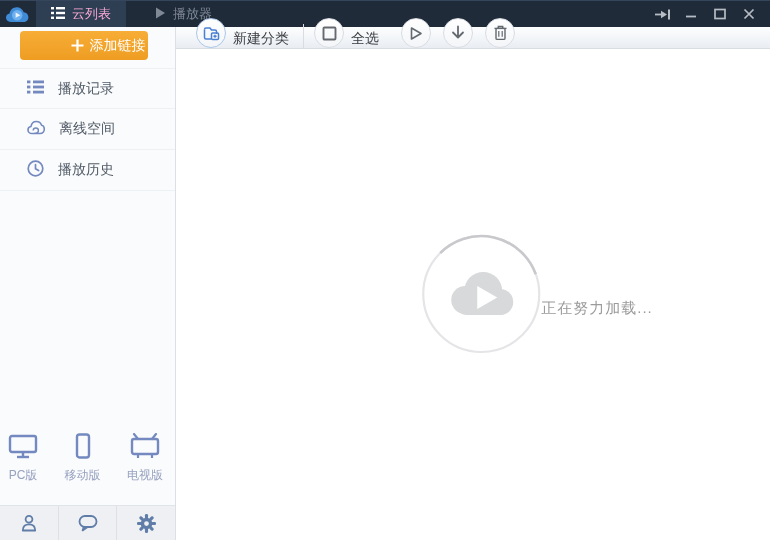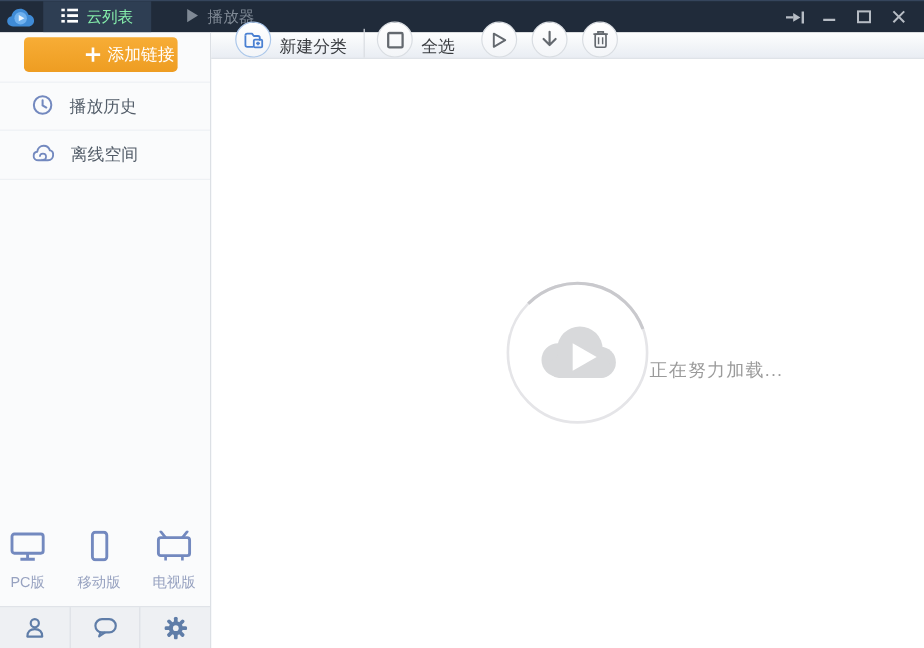--- a/index.html
+++ b/index.html
@@ -5,41 +5,41 @@
   * { margin:0; padding:0; box-sizing:border-box; }
   html,body { width:770px; height:540px; overflow:hidden; }
   body { font-family:"Liberation Sans","DejaVu Sans",sans-serif; background:#fff; }
   .window { position:relative; width:770px; height:540px; background:#fff; overflow:hidden; }
 
   
   .titlebar { position:absolute; left:0; top:0; width:770px; height:27px;
     background:#202b3a; border-top:1px solid #35455c; display:flex; align-items:stretch; }
   .logo { display:flex; align-items:center; padding:0 7px 0 5px; }
   .tab { display:flex; align-items:center; gap:7px; padding:0 15px; font-size:13px; cursor:default; }
-  .tab.active { background:#2e3e53; color:#86efac; }
+  .tab.active { background:#2e3e53; color:#f9a8d4; }
   .tab.inactive { color:#7f8995; }
   .win-controls { margin-left:auto; display:flex; align-items:center; gap:7px; padding-right:10px; }
   .win-btn { width:22px; height:18px; display:flex; align-items:center; justify-content:center; }
 
   
   .sidebar { position:absolute; left:0; top:27px; width:176px; bottom:0;
     background:#fafbfc; border-right:1px solid #dce0e5; }
   .add-btn { position:absolute; left:20px; top:4px; width:128px; height:29px;
     border:none; border-radius:4px; background:linear-gradient(#f7ad36,#ee9d22);
     color:#fff; font-size:14px; display:flex; align-items:center; justify-content:center; gap:6px;
     font-family:inherit; cursor:pointer;padding-left:48px; }
   .side-items { position:absolute; left:0; top:41px; width:100%; }
   .side-item { height:41px; display:flex; align-items:center; gap:14px; padding-left:27px;
     border-bottom:1px solid #eef1f4; font-size:14px; color:#525c68; cursor:pointer; }
   .side-item:first-child { border-top:1px solid #eef1f4; }
 
   .versions { position:absolute; left:0; bottom:36px; width:175px; height:62px;
     display:flex; justify-content:space-between; padding:0 12px 0 8px; }
   .version { display:flex; flex-direction:column; align-items:center; justify-content:flex-end;
-    gap:4px; padding-bottom:10px; cursor:pointer; }
+    gap:4px; padding-bottom:20px; cursor:pointer; }
   .version .vlabel { font-size:12px; color:#97a2c0; }
 
   .bottombar { position:absolute; left:0; bottom:0; width:175px; height:35px;
     background:#eef0f3; border-top:1px solid #e0e3e8; display:flex; }
   .bb-cell { flex:1; display:flex; align-items:center; justify-content:center; cursor:pointer; }
   .bb-cell + .bb-cell { border-left:1px solid #dde0e5; }
 
   
   .toolbar { position:absolute; left:176px; top:27px; right:0; height:22px;
     background:linear-gradient(#fdfefe,#e9edf3); border-bottom:1px solid #d8dde3;
@@ -124,36 +124,51 @@
     <button class="add-btn">
       <svg width="13" height="13" viewBox="0 0 13 13">
         <path d="M6.5 0.5 V12.5 M0.5 6.5 H12.5" stroke="#ffffff" stroke-width="2.2"></path>
       </svg>
       <span>添加链接</span>
     </button>
 
     <div class="side-items">
       <div class="side-item">
         <span>
-          <svg width="17" height="17" viewBox="0 0 17 17">
-            <circle cx="8.5" cy="8.5" r="7.3" fill="none" stroke="#7389bf" stroke-width="1.7"></circle>
-            <path d="M8.5 4.5 V8.8 L11.6 10.6" fill="none" stroke="#7389bf" stroke-width="1.7" stroke-linecap="round"></path>
-          </svg>
-        </span>
-        <span>播放历史</span>
+          <svg width="17" height="14" viewBox="0 0 17 14">
+            <g fill="#7389bf">
+              <rect x="0" y="0.5" width="3.4" height="2.8"></rect>
+                <rect x="6" y="0.5" width="11" height="2.8"></rect>
+              <rect x="0" y="5.6" width="3.4" height="2.8"></rect>
+                <rect x="6" y="5.6" width="11" height="2.8"></rect>
+              <rect x="0" y="10.7" width="3.4" height="2.8"></rect>
+                <rect x="6" y="10.7" width="11" height="2.8"></rect>
+            </g>
+          </svg>
+        </span>
+        <span>播放记录</span>
       </div>
       <div class="side-item">
         <span>
           <svg width="18" height="15" viewBox="0 0 18 15">
             <path d="M5 13.5 C2.6 13.5 1 11.9 1 9.9 C1 8.1 2.3 6.7 4 6.5 C4.4 3.7 6.6 1.5 9.4 1.5 C11.8 1.5 13.8 3 14.6 5.3 C16.4 5.6 17.3 7.1 17.3 8.9 C17.3 11.4 15.6 13.5 13 13.5 Z" fill="none" stroke="#7389bf" stroke-width="1.6" stroke-linejoin="round"></path>
             <path d="M6.2 10.6 a2.6 2.6 0 1 1 2.6 2.6" fill="none" stroke="#7389bf" stroke-width="1.4"></path>
             <path d="M7.5 13.9 L8.8 13.2 L7.9 12 Z" fill="#7389bf"></path>
           </svg>
         </span>
         <span>离线空间</span>
+      </div>
+      <div class="side-item">
+        <span>
+          <svg width="17" height="17" viewBox="0 0 17 17">
+            <circle cx="8.5" cy="8.5" r="7.3" fill="none" stroke="#7389bf" stroke-width="1.7"></circle>
+            <path d="M8.5 4.5 V8.8 L11.6 10.6" fill="none" stroke="#7389bf" stroke-width="1.7" stroke-linecap="round"></path>
+          </svg>
+        </span>
+        <span>播放历史</span>
       </div>
     </div>
 
     <div class="versions">
       <div class="version">
         <span>
           <svg width="30" height="25" viewBox="0 0 30 25">
             <rect x="2" y="2" width="26" height="16" rx="2" fill="none" stroke="#7389bf" stroke-width="2.4"></rect>
             <line x1="15" y1="18" x2="15" y2="22" stroke="#7389bf" stroke-width="2.4"></line>
             <line x1="9" y1="23" x2="21" y2="23" stroke="#7389bf" stroke-width="2.4"></line>

